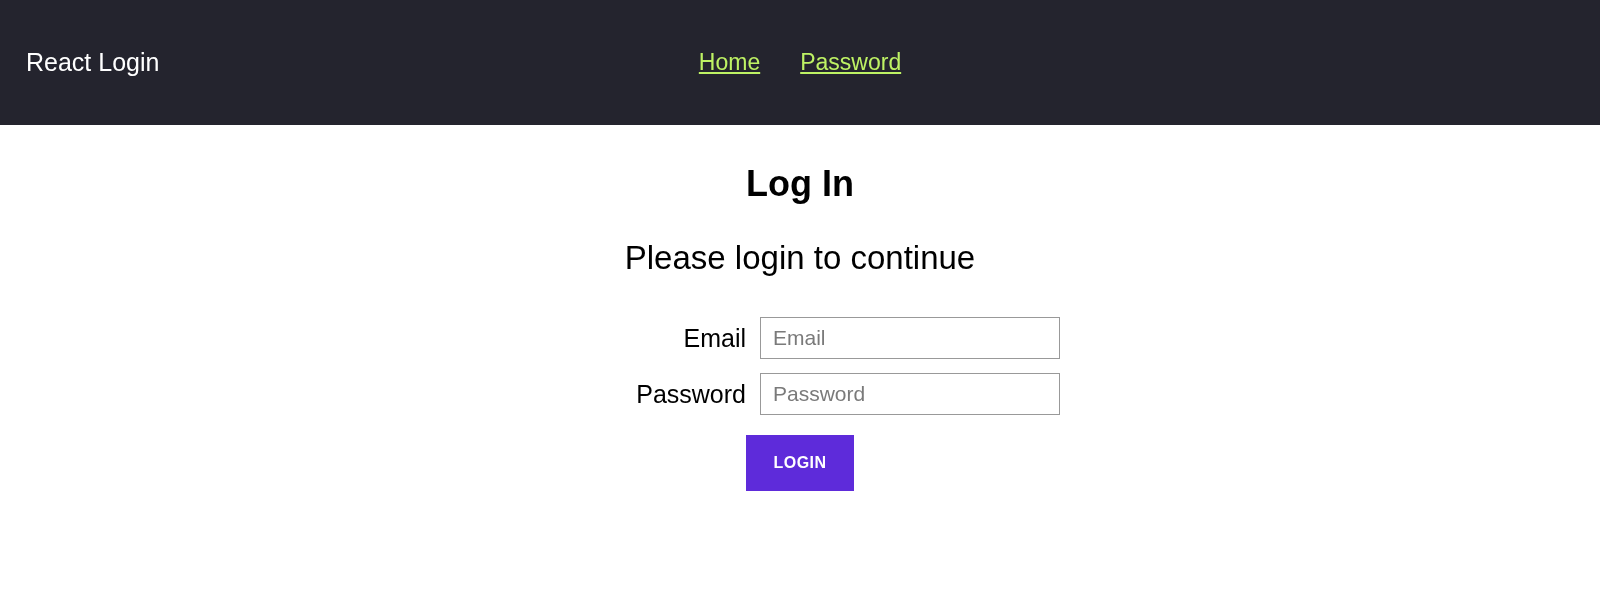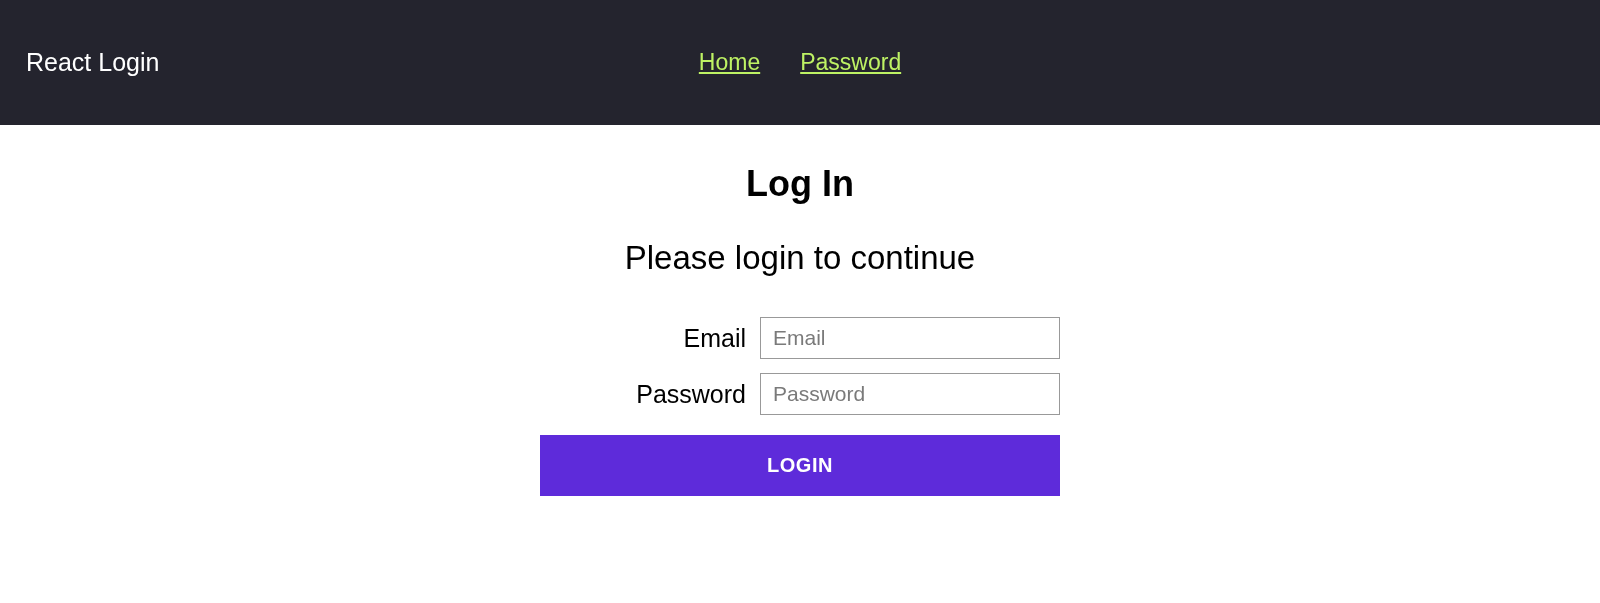--- a/index.html
+++ b/index.html
@@ -63,20 +63,21 @@
     }
     .subtitle {
       font-size: 33px;
       font-weight: 400;
       color: #000000;
       margin-bottom: 40px;
     }
     .form {
       display: flex;
       flex-direction: column;
+      align-items: center;
     }
     .field-row {
       display: flex;
       align-items: center;
       margin-bottom: 14px;
     }
     .field-label {
       font-size: 25px;
       text-align: right;
       width: 220px;
@@ -93,21 +94,21 @@
       background: #ffffff;
     }
     .field-input::placeholder {
       color: #7a7a7a;
     }
     .login-btn {
       background: #5e2bda;
       color: #ffffff;
       border: none;
       padding: 19px 27px;
-      font-size: 20px;
+      font-size: 16px;
       font-weight: 700;
       letter-spacing: 0.5px;
       cursor: pointer;
       margin-top: 6px;
     }
   </style>
 </head>
 <body>
 
 <nav class="navbar">

